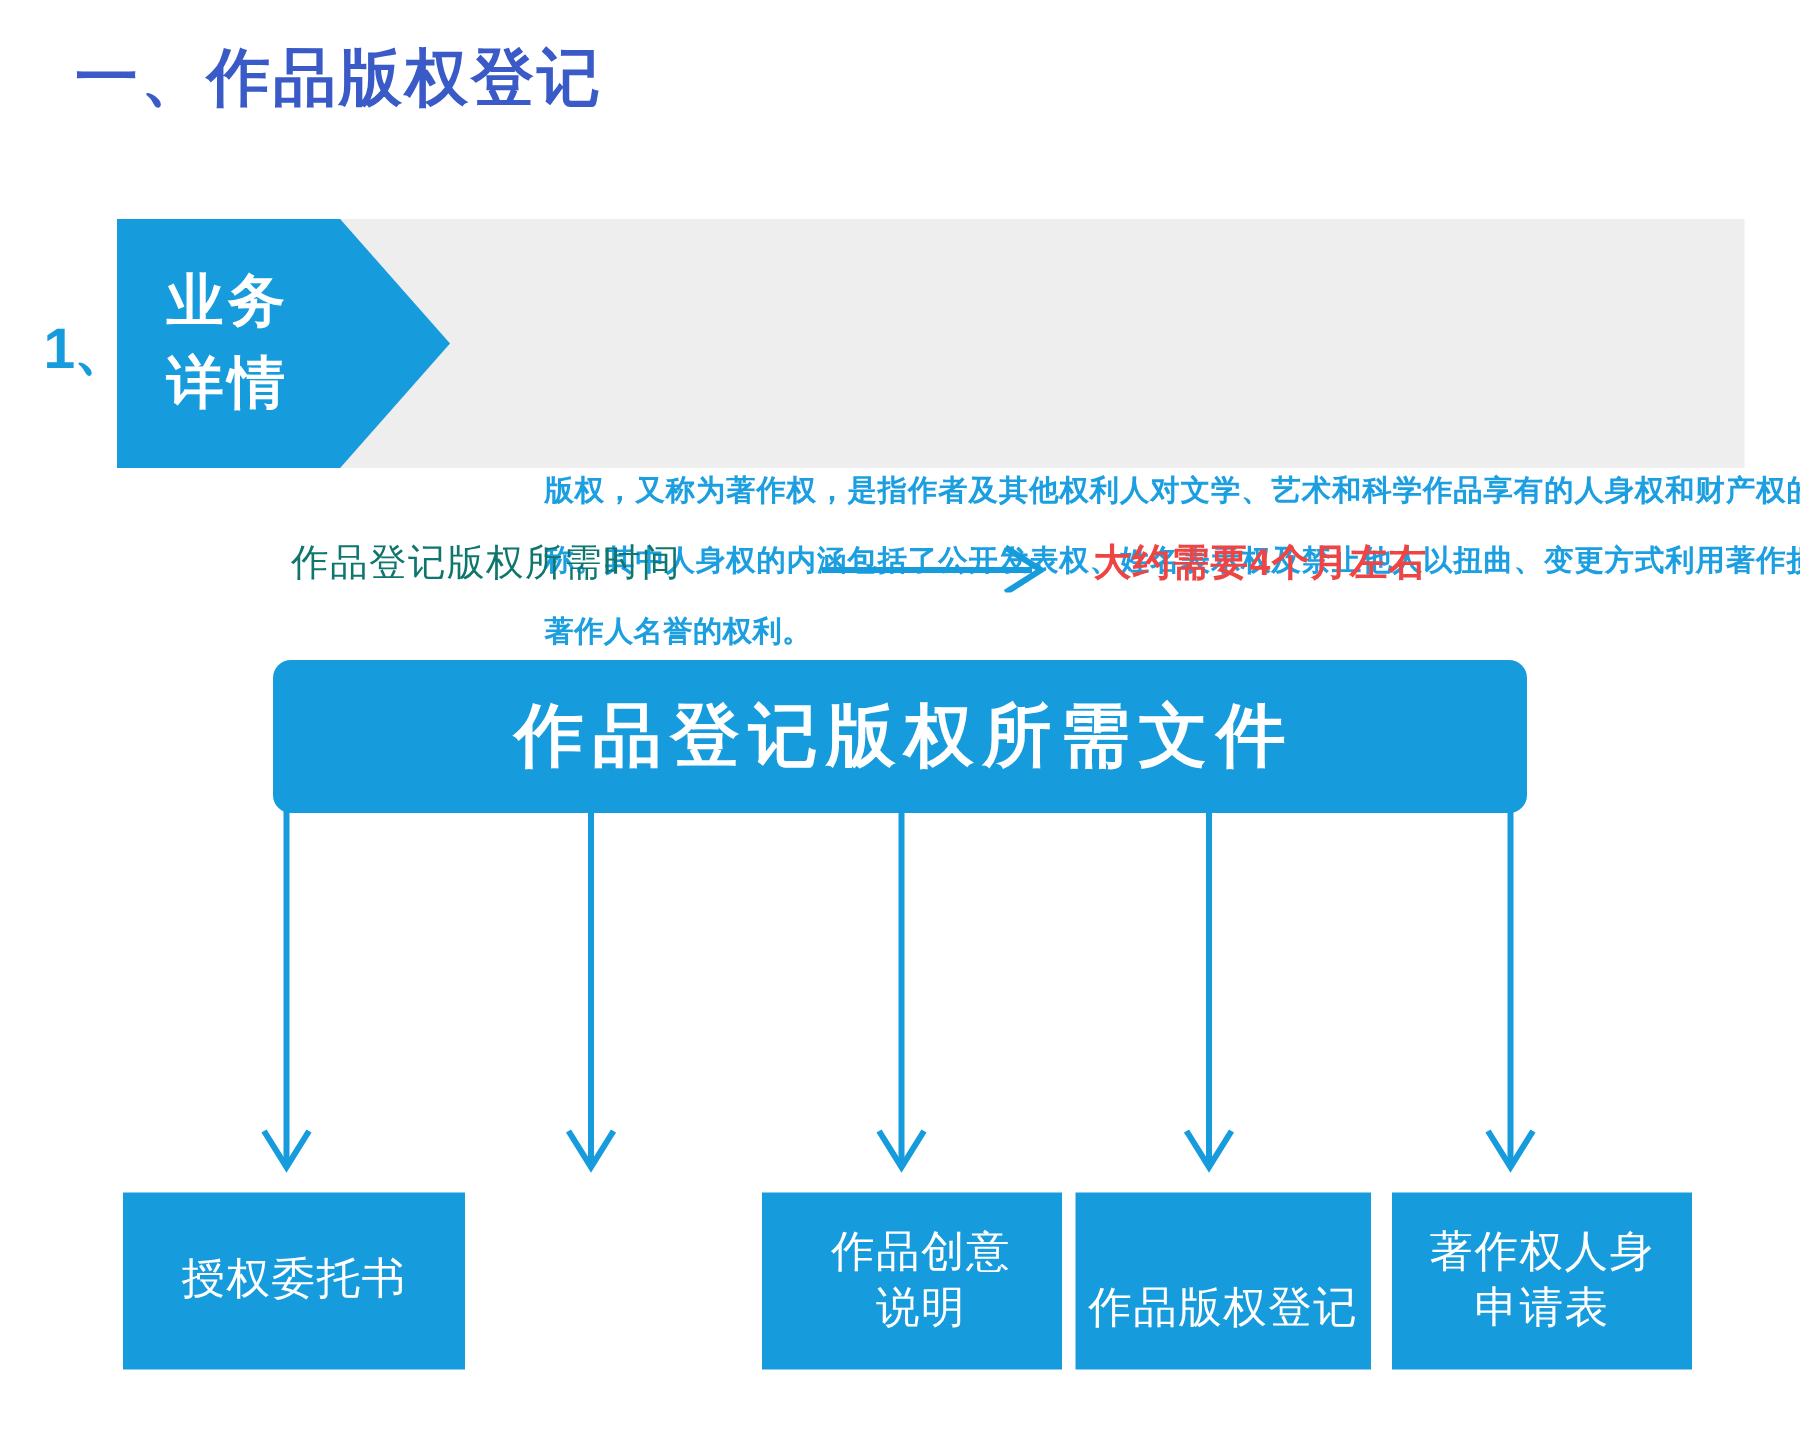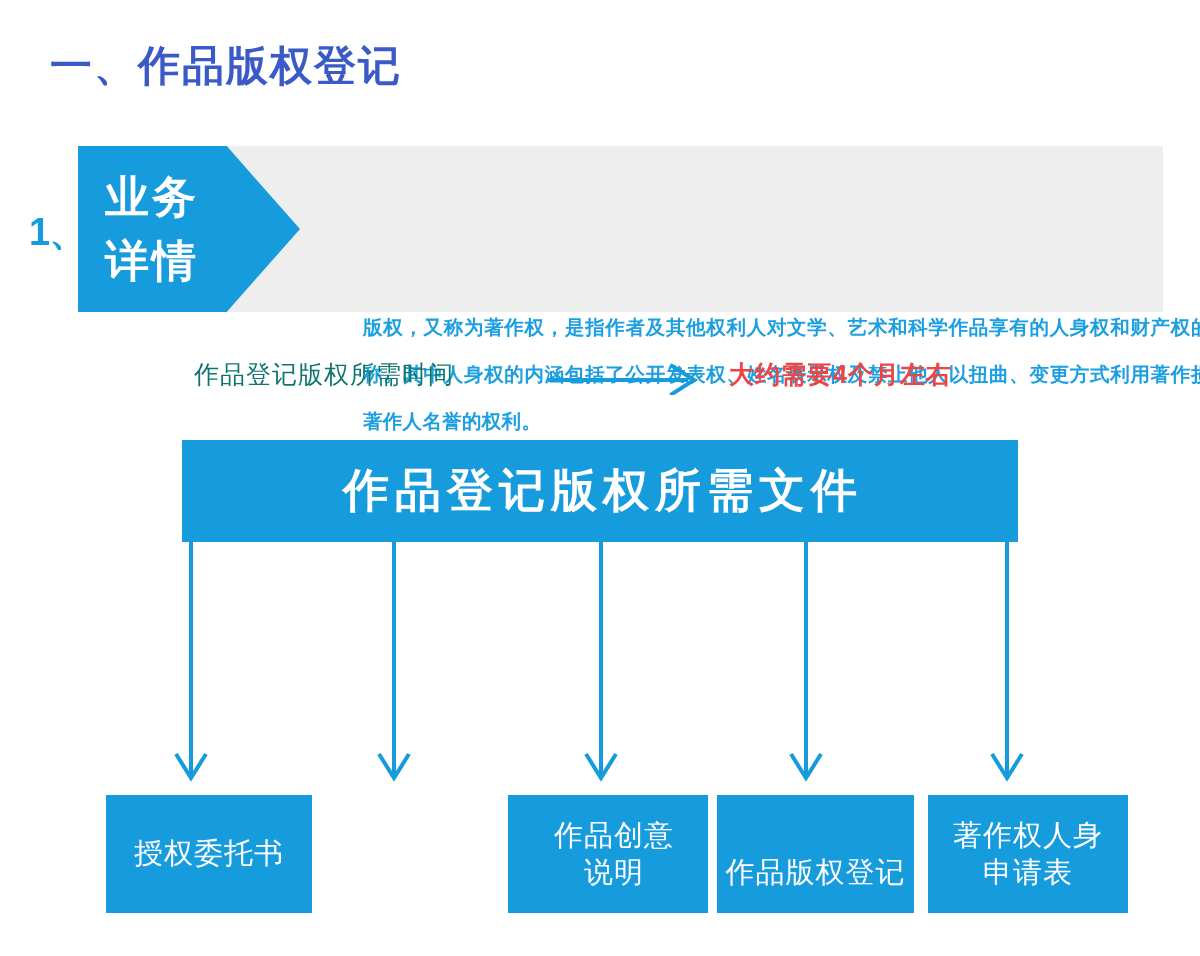--- a/index.html
+++ b/index.html
@@ -16,21 +16,21 @@
     width: 1200px;
     height: 956px;
     background: #ffffff;
     overflow: hidden;
   }
 
   
   .section-title {
     position: absolute;
     left: 50px;
-    top: 38px;
+    top: 24px;
     font-size: 42px;
     font-weight: bold;
     color: #3a5bc7;
     letter-spacing: 2px;
     white-space: nowrap;
   }
 
   
   .detail-index {
     position: absolute;
@@ -63,21 +63,21 @@
     position: absolute;
     left: 0;
     top: 0;
     width: 148px;
     height: 166px;
     display: flex;
     flex-direction: column;
     align-items: center;
     justify-content: center;
     color: #ffffff;
-    font-size: 44px;
+    font-size: 38px;
     font-weight: bold;
     line-height: 1.45;
     letter-spacing: 3px;
   }
   .detail-body {
     position: absolute;
     left: 285px;
     top: 158px;
     width: 868px;
     color: #1c9fe0;
@@ -127,20 +127,21 @@
   .docs-header {
     position: absolute;
     left: 182px;
     top: 440px;
     width: 836px;
     height: 102px;
     background: #169bdd;
     display: flex;
     align-items: center;
     justify-content: center;
+    border-radius: 12px;
   }
   .docs-header-label {
     color: #ffffff;
     font-size: 46px;
     font-weight: bold;
     letter-spacing: 6px;
     text-indent: 6px;
   }
 
   
@@ -223,21 +224,21 @@
         <line x1="806" y1="0" x2="806" y2="236"></line>
         <polyline points="791,214 806,238 821,214"></polyline>
       </g>
       <g>
         <line x1="1007" y1="0" x2="1007" y2="236"></line>
         <polyline points="992,214 1007,238 1022,214"></polyline>
       </g>
     </g>
   </svg>
 
-  <div class="doc-box" style="left:82px;width:206px;margin-left:24px;">
+  <div class="doc-box" style="left:82px;width:228px;">
     <span>授权委托书</span>
   </div>
 
 
   <div class="doc-box" style="left:508px;width:200px;padding-left:16px;">
     <span>
       <span>作品创意</span><br>
       <span>说明</span>
     </span>
   </div>

